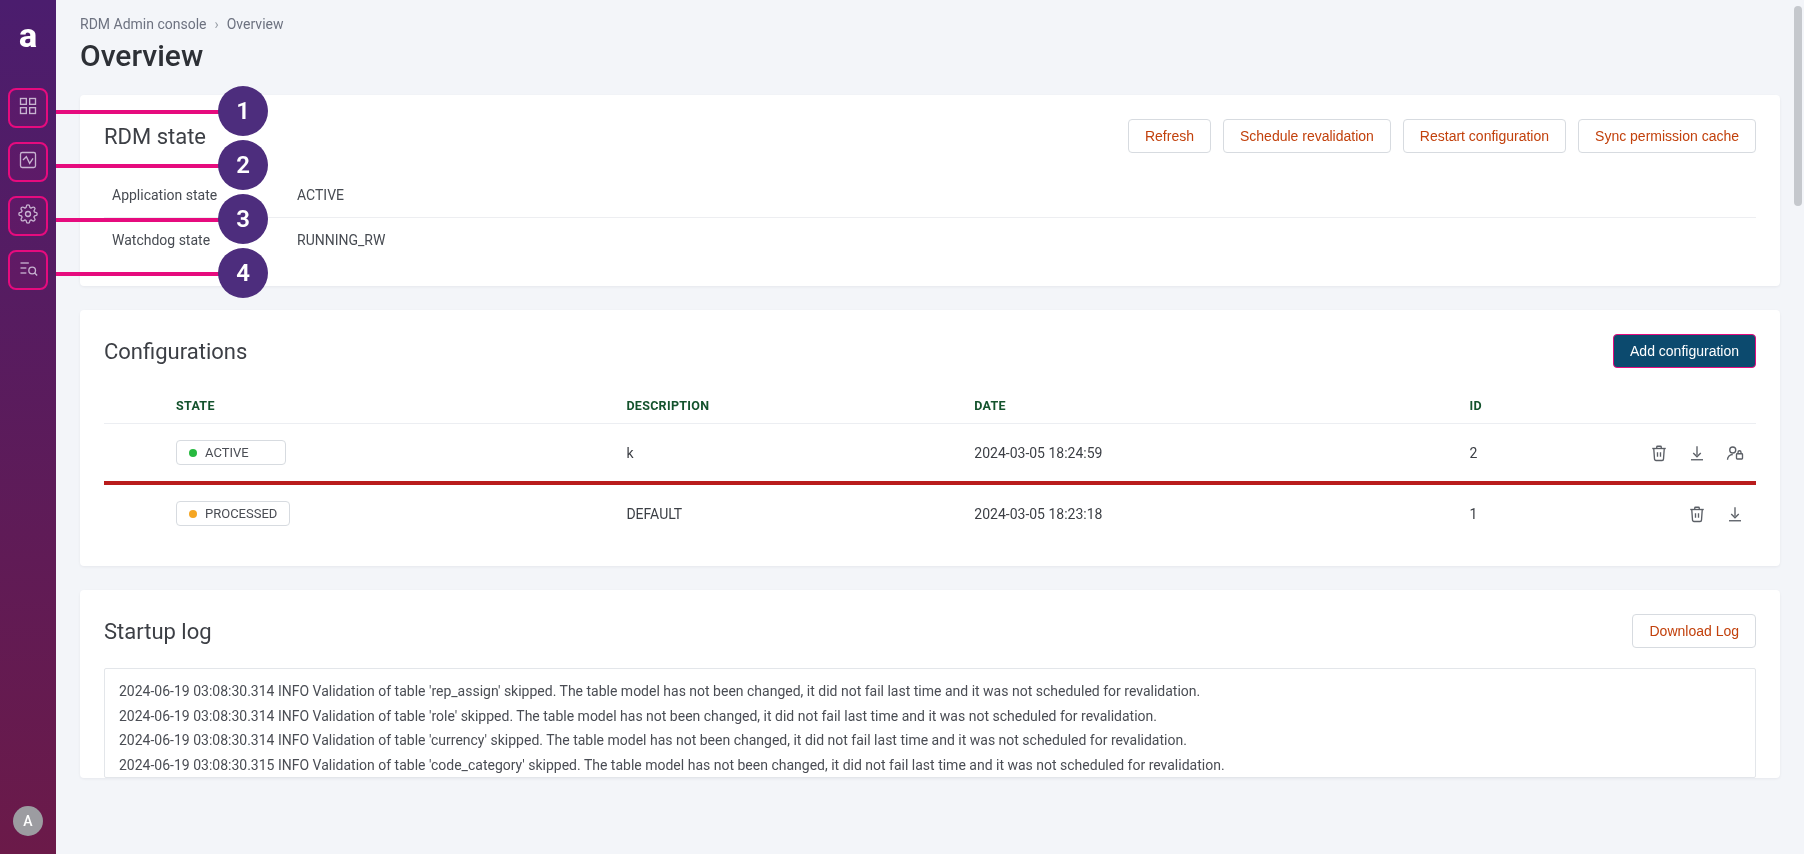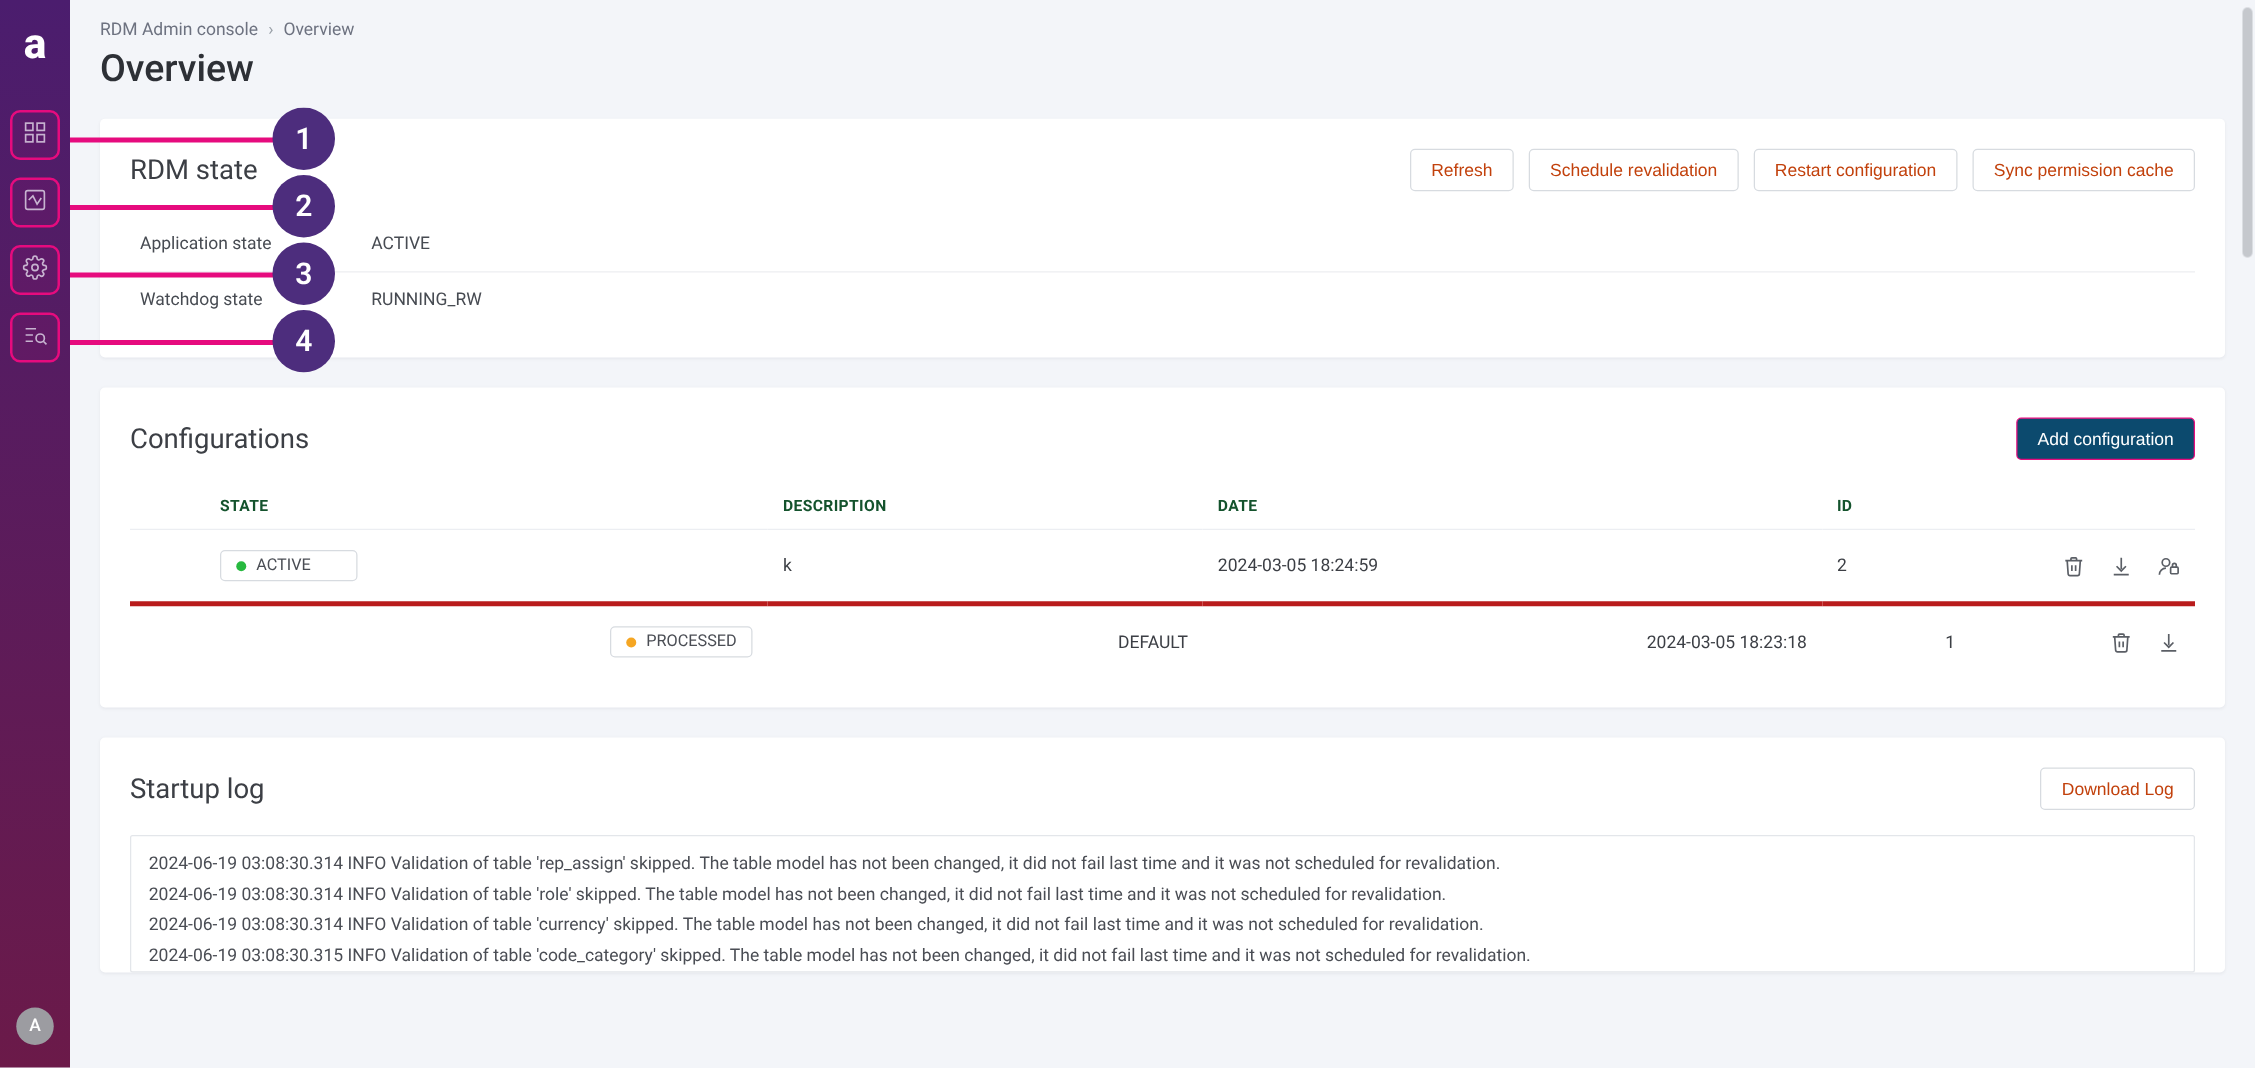--- a/index.html
+++ b/index.html
@@ -160,21 +160,21 @@
     padding: 10px 12px;
     border-bottom: 1px solid #eceef2;
   }
   .config-table td {
     padding: 16px 12px;
     border-bottom: 4px solid #b91c1c;
     font-size: 14px;
     color: #3c3f45;
     vertical-align: middle;
   }
-  .config-table tr:last-child td { border-bottom: none; text-align: right; }
+  .config-table tr:last-child td { border-bottom: none; }
   .state-pill {
     display: inline-flex;
     align-items: center;
     gap: 8px;
     border: 1px solid #d7dbe0;
     border-radius: 4px;
     padding: 4px 12px;
     font-size: 13px;
     color: #4a4d54;
     min-width: 110px;

